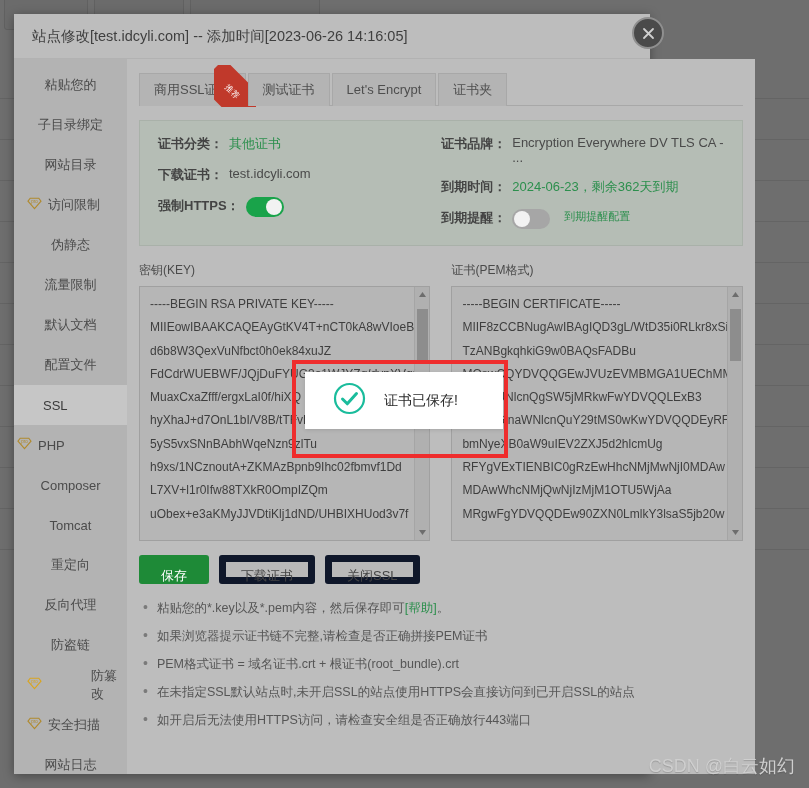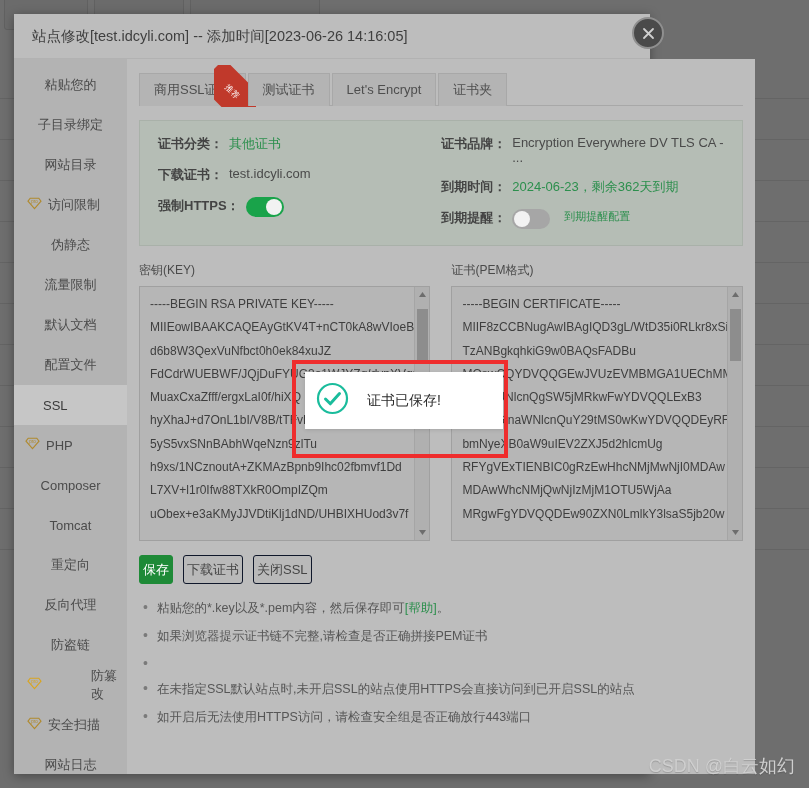--- a/index.html
+++ b/index.html
@@ -127,41 +127,41 @@
     background:#b0b0b0; border-left:1px solid #a5a5a5;
   }
   .ta-scroll .arrow { height:15px; display:flex; align-items:center; justify-content:center; }
   .ta-scroll .thumb {
     position:absolute; left:2px; width:11px; top:22px; height:52px; background:#8d8d8d;
   }
 
   
   #btn-row { margin-top:14px; display:flex; gap:10px; }
   .btn {
-    height:29px; padding:0 3px; font-size:13px; line-height:27px;
-    border-radius:3px; cursor:pointer; border:1px solid #0f172a;
+    height:29px; padding:0 15px; font-size:13px; line-height:27px;
+    border-radius:3px; cursor:pointer; border:7px solid #0f172a;
     background:#b9b9b9; color:#454545;
   }
   .btn.primary { background:#1e8a37; border-color:#1e8a37; color:#fff; }
 
   
   #hints { margin-top:16px; padding-left:4px; }
   .hint { font-size:12.5px; color:#565656; margin-bottom:11px; display:flex; }
   .hint .dot { color:#7a7a7a; margin-right:9px; line-height:1; font-size:14px; }
   .hint .help { color:#2c8f4d; }
 
   
   #annot-rect {
     position:absolute; left:292px; top:360px; width:216px; height:98px;
     border:4px solid #ef2d2d; z-index:30; pointer-events:none;
   }
   #toast {
     position:absolute; left:305px; top:372px; width:198px; height:57px;
     background:#fff; z-index:31;
-    display:flex; align-items:center; padding-left:11px;
+    display:flex; align-items:center; padding-left:28px;
     box-shadow:0 1px 4px rgba(0,0,0,.12);
   }
   #toast .msg { font-size:14px; color:#2b2b2b; margin-left:18px; }
 
   
   #watermark {
     position:absolute; right:14px; bottom:10px;
     font-size:18px; color:#cfcfcf; z-index:50;
     text-shadow:0 1px 1px rgba(0,0,0,.18);
   }
@@ -230,21 +230,21 @@
       </div>
       <div class="side-item center">
         <span>默认文档</span>
       </div>
       <div class="side-item center">
         <span>配置文件</span>
       </div>
       <div class="side-item active" style="padding-left:29px;">
         <span>SSL</span>
       </div>
-      <div class="side-item" style="padding-left:10px;">
+      <div class="side-item" style="padding-left:2px;">
         <span class="diamond-icon">
           <svg width="17" height="13" viewBox="0 0 17 13">
               <path d="M2 4.2 L4.2 1.2 H12.8 L15 4.2 L8.5 11.6 Z" fill="none" stroke="#b08a2e" stroke-width="1.1"></path>
               <text x="8.5" y="6.4" font-size="4.5" fill="#b08a2e" text-anchor="middle">pro</text>
             </svg>
         </span>
         <span>PHP</span>
       </div>
       <div class="side-item center">
         <span>Composer</span>
@@ -409,20 +409,21 @@
         <div class="hint">
           <span class="dot">•</span>
           <span><span>粘贴您的*.key以及*.pem内容，然后保存即可</span><span class="help">[帮助]</span><span>。</span></span>
         </div>
         <div class="hint">
           <span class="dot">•</span>
           <span>如果浏览器提示证书链不完整,请检查是否正确拼接PEM证书</span>
         </div>
         <div class="hint">
           <span class="dot">•</span>
+          <span>PEM格式证书 = 域名证书.crt + 根证书(root_bundle).crt</span>
         </div>
         <div class="hint">
           <span class="dot">•</span>
           <span>在未指定SSL默认站点时,未开启SSL的站点使用HTTPS会直接访问到已开启SSL的站点</span>
         </div>
         <div class="hint">
           <span class="dot">•</span>
           <span>如开启后无法使用HTTPS访问，请检查安全组是否正确放行443端口</span>
         </div>
       </div>

